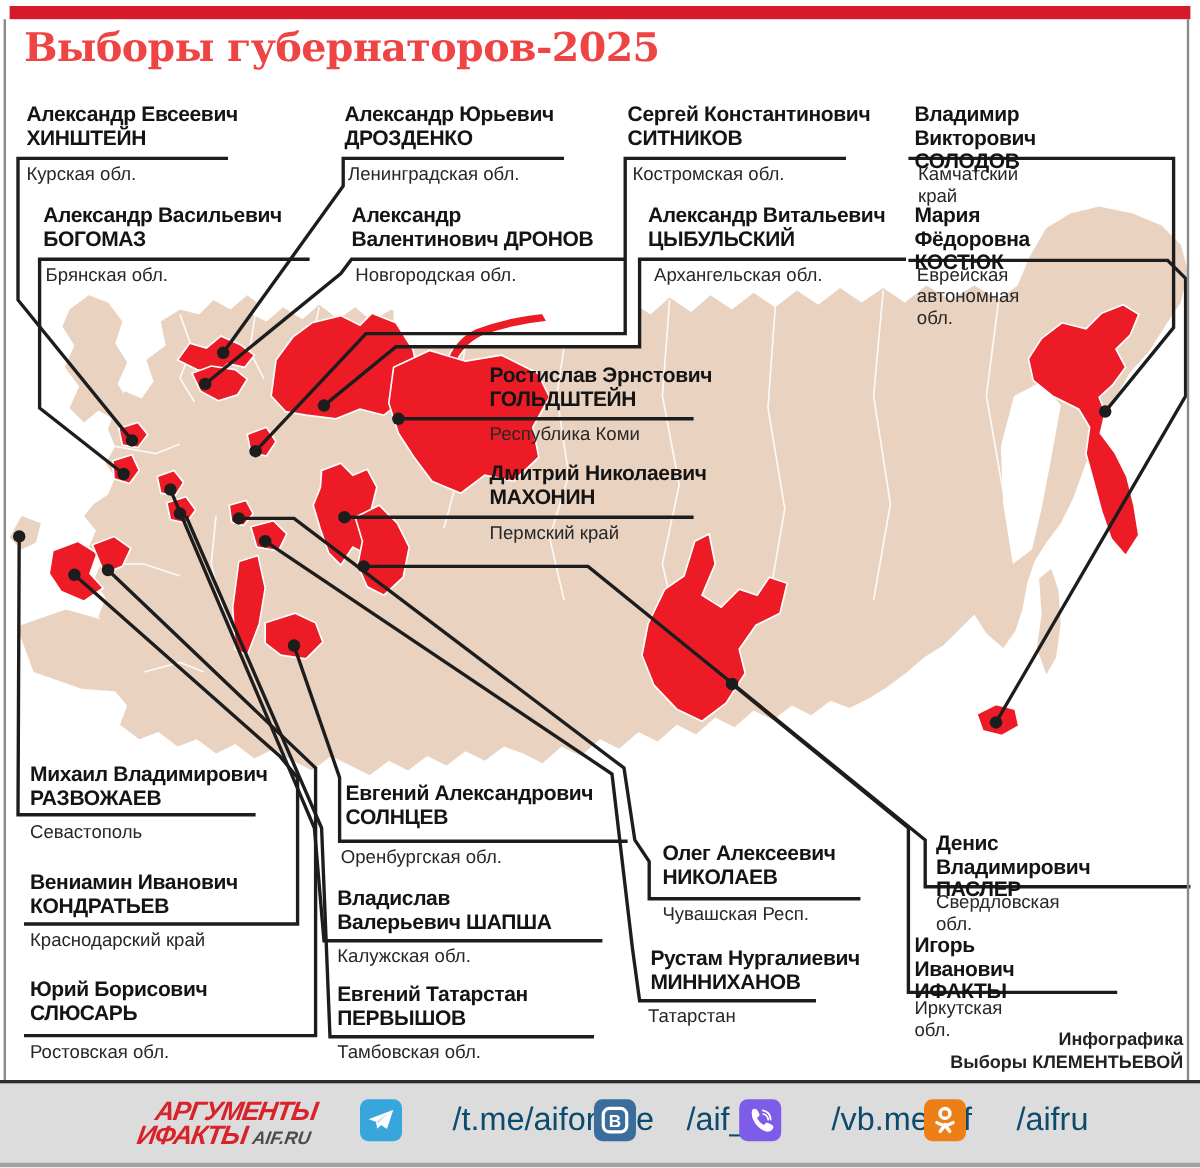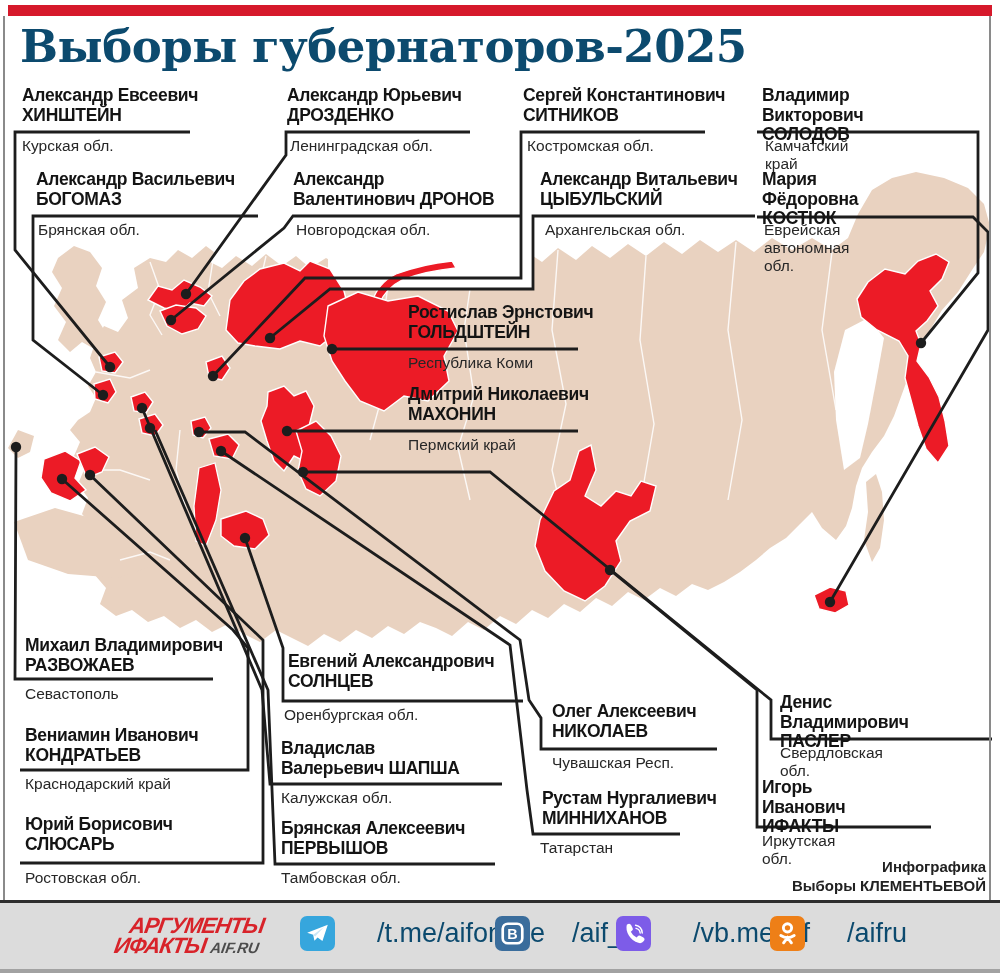--- a/index.html
+++ b/index.html
@@ -5,21 +5,21 @@
   html,body{margin:0;padding:0;background:#fff;}
   #stage{position:relative;width:1000px;height:973px;overflow:hidden;background:#fff;
          font-family:"Liberation Sans",sans-serif;}
   #map{position:absolute;left:0;top:0;width:1000px;height:973px;z-index:1;}
   #topbar{position:absolute;left:8px;top:5px;width:984px;height:11px;z-index:3;}
   #frame-l,#frame-r{position:absolute;top:16px;width:2px;height:886px;background:#8a8a8a;z-index:3;}
   #frame-l{left:3px;} #frame-r{left:989px;}
   #frame-b{position:absolute;left:0;top:900px;width:1000px;height:3px;background:#2e2e2e;z-index:3;}
   #page-title{position:absolute;left:20px;top:20px;z-index:4;
       font-family:"DejaVu Serif","Liberation Serif",serif;font-weight:bold;
-      font-size:45px;color:#0c4a6e;letter-spacing:-0.5px;}
+      font-size:33px;color:#ef4444;letter-spacing:-0.5px;}
   #labels{position:absolute;left:0;top:0;width:804px;height:973px;z-index:4;}
   .gname{position:absolute;white-space:pre-line;font-weight:700;font-size:17.5px;
       line-height:1.12;letter-spacing:-0.3px;color:#141414;}
   .gregion{position:absolute;font-size:15.5px;line-height:1.15;color:#272727;}
   #credit{position:absolute;right:14px;top:858px;width:300px;text-align:right;z-index:4;
       font-size:15px;line-height:1.25;color:#222;font-weight:bold;}
   #footer{position:absolute;left:0;top:903px;width:1000px;height:66px;background:#dcdcdc;
       border-bottom:4px solid #a2a2a2;z-index:5;}
   .aif-logo{position:absolute;left:128px;top:13px;transform:skewX(-9deg);
       color:#d8232a;font-weight:bold;font-style:italic;line-height:0.92;}
@@ -165,21 +165,21 @@
       <div class="gregion" style="left: 25px; top: 775px;">Краснодарский край</div>
       <div class="gname" style="left: 25px; top: 815px;">Юрий Борисович
 СЛЮСАРЬ</div>
       <div class="gregion" style="left: 25px; top: 869px;">Ростовская обл.</div>
       <div class="gname" style="left: 288px; top: 652px;">Евгений Александрович
 СОЛНЦЕВ</div>
       <div class="gregion" style="left: 284px; top: 706px;">Оренбургская обл.</div>
       <div class="gname" style="left: 281px; top: 739px;">Владислав
 Валерьевич ШАПША</div>
       <div class="gregion" style="left: 281px; top: 789px;">Калужская обл.</div>
-      <div class="gname" style="left: 281px; top: 819px;">Брянская Алексеевич
+      <div class="gname" style="left: 281px; top: 819px;">Евгений Татарстан
 ПЕРВЫШОВ</div>
       <div class="gregion" style="left: 281px; top: 869px;">Тамбовская обл.</div>
       <div class="gname" style="left: 552px; top: 702px;">Олег Алексеевич
 НИКОЛАЕВ</div>
       <div class="gregion" style="left: 552px; top: 754px;">Чувашская Респ.</div>
       <div class="gname" style="left: 542px; top: 789px;">Рустам Нургалиевич
 МИННИХАНОВ</div>
       <div class="gregion" style="left: 540px; top: 839px;">Татарстан</div>
       <div class="gname" style="left: 780px; top: 693px;">Денис Владимирович
 ПАСЛЕР</div>

